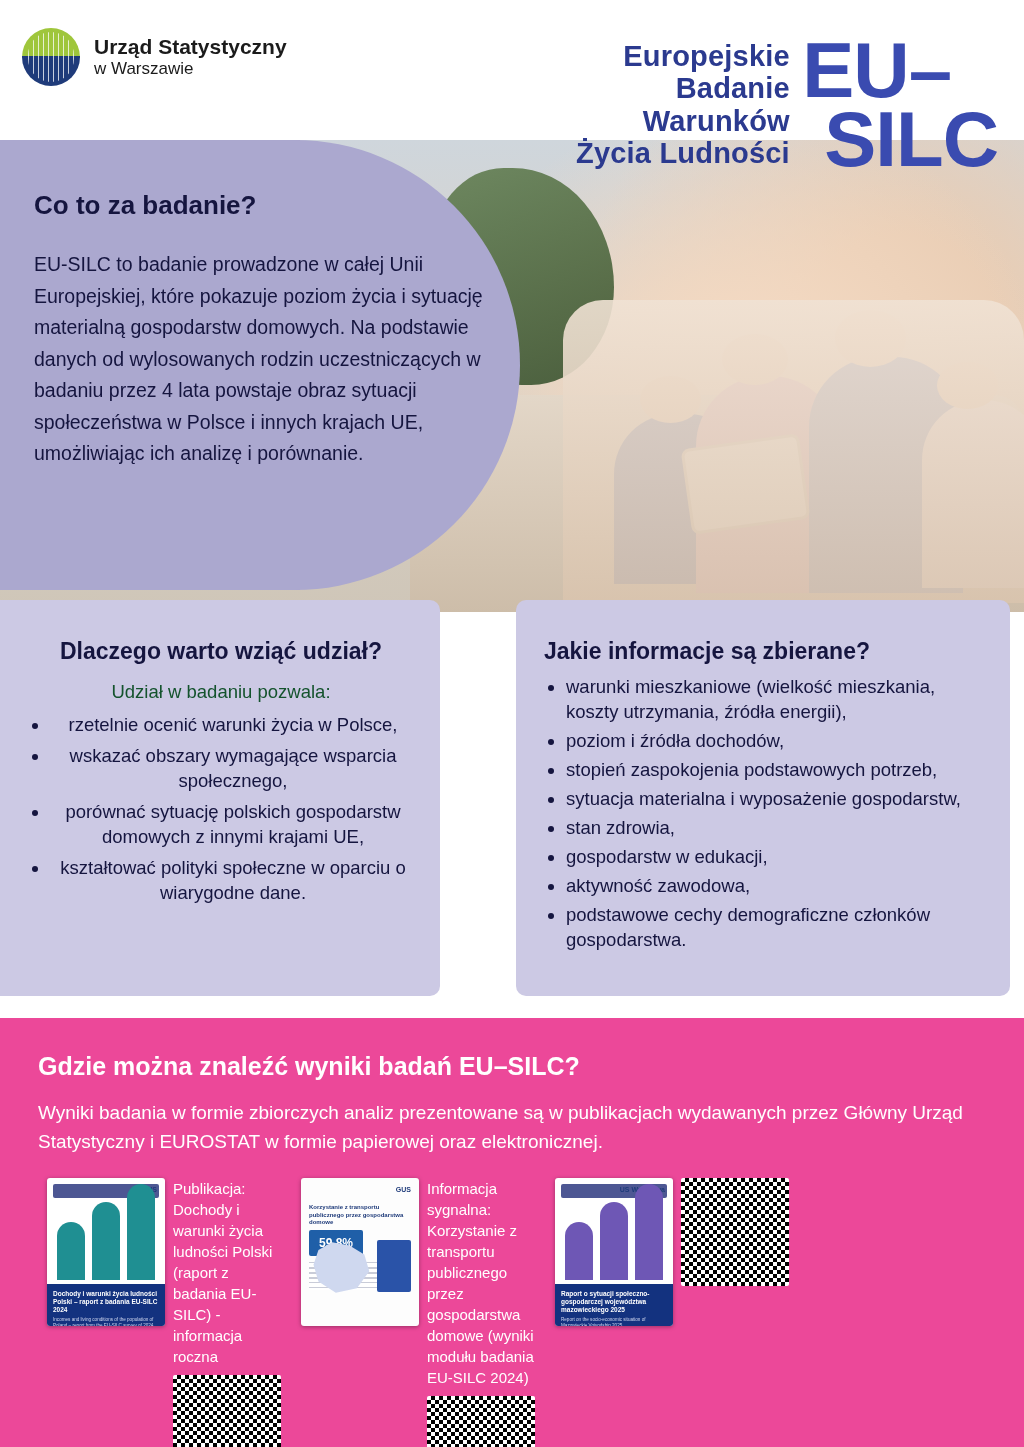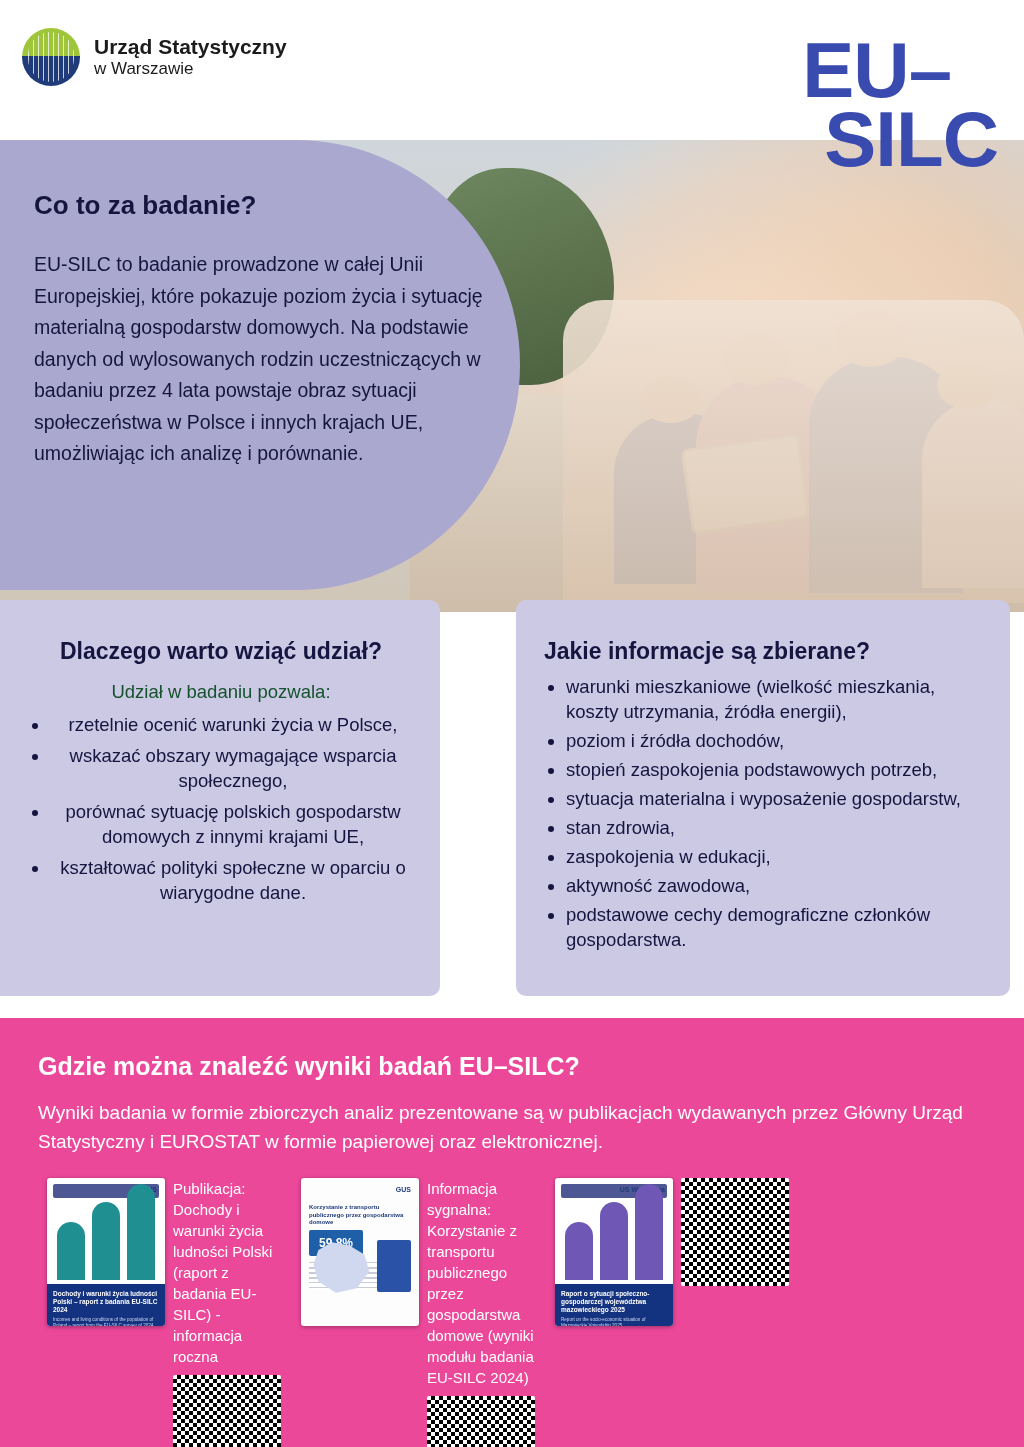--- a/index.html
+++ b/index.html
@@ -135,20 +135,26 @@
           <div class="bot"></div>
           <div class="lines"></div>
       </div>
       <div class="logo-text">
         <div class="l1">Urząd Statystyczny</div>
         <div class="l2">w Warszawie</div>
       </div>
     </div>
 
     <div class="title-block">
+      <div class="title-words">
+        <div>Europejskie</div>
+        <div>Badanie</div>
+        <div>Warunków</div>
+        <div>Życia Ludności</div>
+      </div>
       <div class="title-big">
         <span class="l1">EU–</span>
         <span class="l2">SILC</span>
       </div>
     </div>
   </div>
 
   <div class="hero">
     <div class="hero-photo">
       <div class="sofa"></div>
@@ -184,21 +190,21 @@
     </div>
 
     <div class="panel panel-right">
       <h3>Jakie informacje są zbierane?</h3>
       <ul>
         <li>warunki mieszkaniowe (wielkość mieszkania, koszty utrzymania, źródła energii),</li>
         <li>poziom i źródła dochodów,</li>
         <li>stopień zaspokojenia podstawowych potrzeb,</li>
         <li>sytuacja materialna i wyposażenie gospodarstw,</li>
         <li>stan zdrowia,</li>
-        <li>zaspokojenia w edukacji,</li>
+        <li>gospodarstw w edukacji,</li>
         <li>aktywność zawodowa,</li>
         <li>podstawowe cechy demograficzne członków gospodarstwa.</li>
       </ul>
     </div>
   </div>
 
   <div class="blue">
     <h3>Gdzie można znaleźć wyniki badań EU–SILC?</h3>
     <p>Wyniki badania w formie zbiorczych analiz prezentowane są w publikacjach wydawanych przez Główny Urząd Statystyczny i EUROSTAT w formie papierowej oraz elektronicznej.</p>
 

